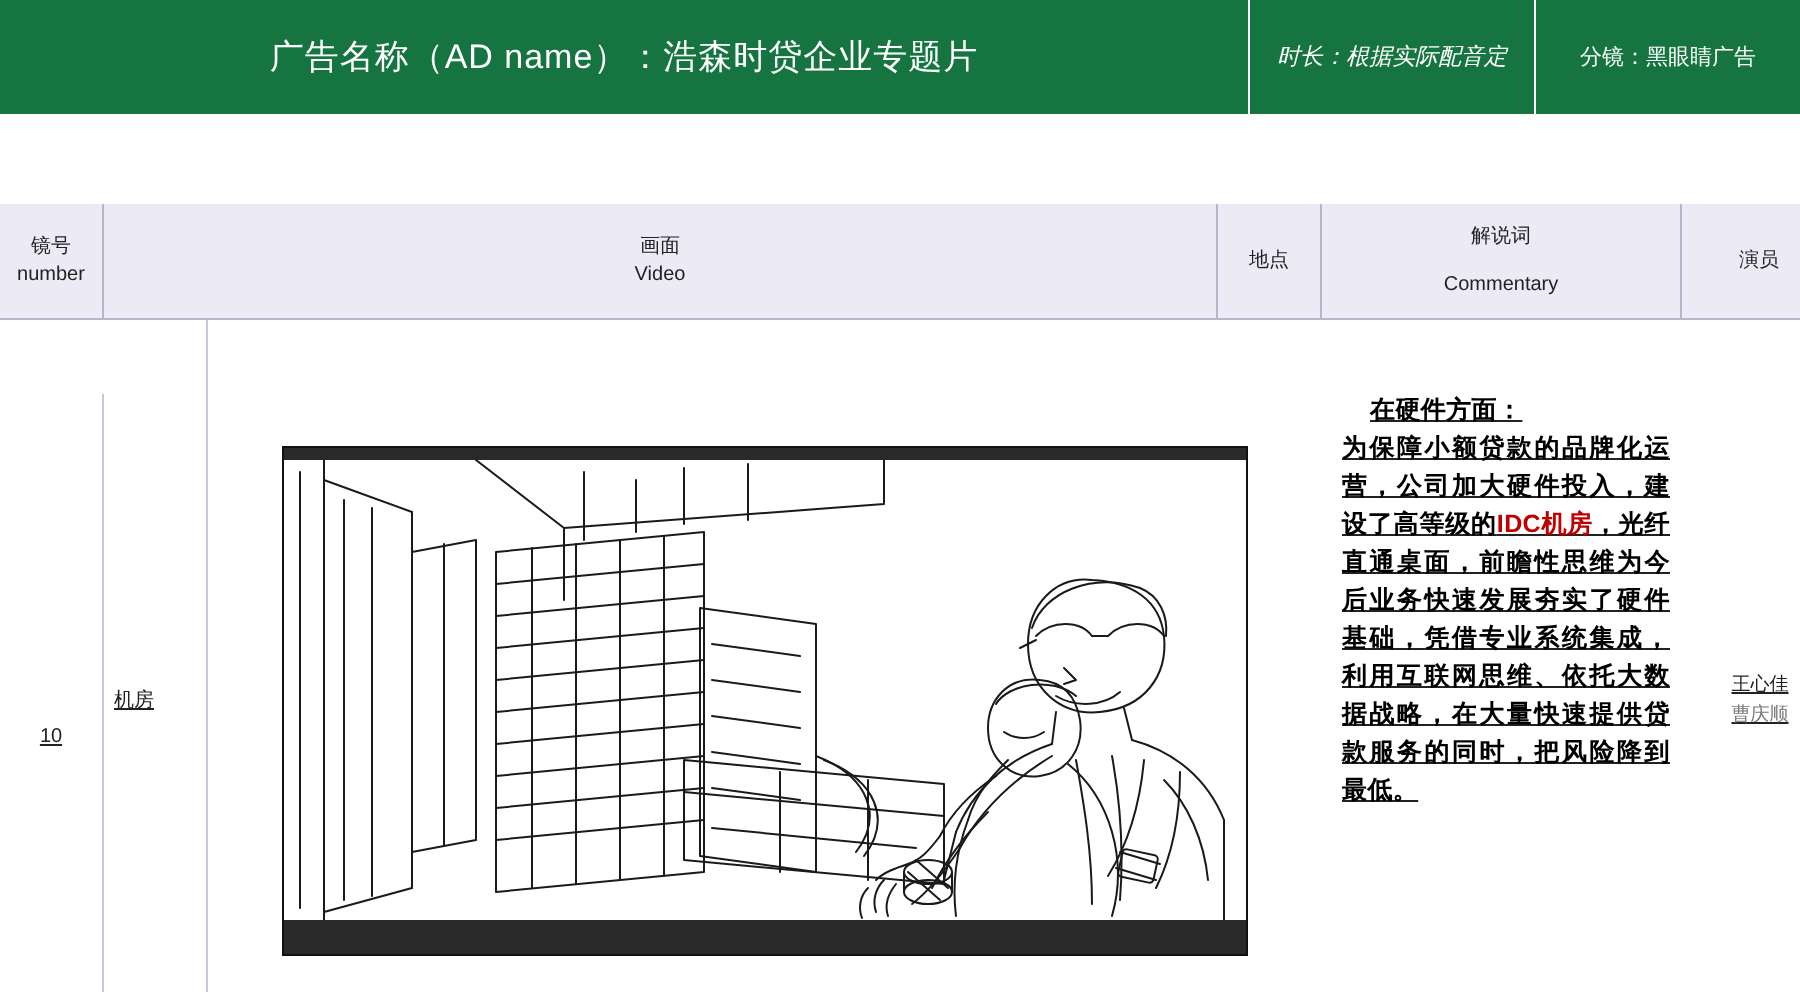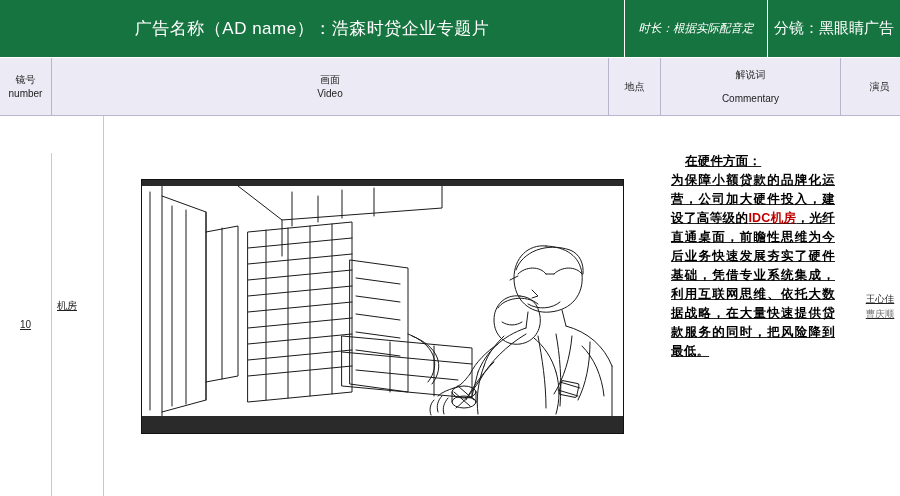--- a/index.html
+++ b/index.html
@@ -53,34 +53,35 @@
     text-align: center;
     padding: 0 4px;
     font-style: italic;
   }
   .header-director {
     flex: 1 1 auto;
     display: flex;
     align-items: center;
     justify-content: center;
     color: #ffffff;
-    font-size: 15px;
+    font-size: 11px;
     box-sizing: border-box;
     text-align: center;
     padding: 0 4px;
   }
 
   
   .colhead-row {
     display: flex;
     width: 900px;
     height: 58px;
     background: #eceaf4;
     border-bottom: 1px solid #b9b5cd;
     box-sizing: border-box;
+    margin-top: 44px;
   }
   .colhead {
     display: flex;
     flex-direction: column;
     align-items: center;
     justify-content: center;
     font-size: 10px;
     line-height: 1.35;
     color: #222;
     border-right: 1px solid #b9b5cd;

